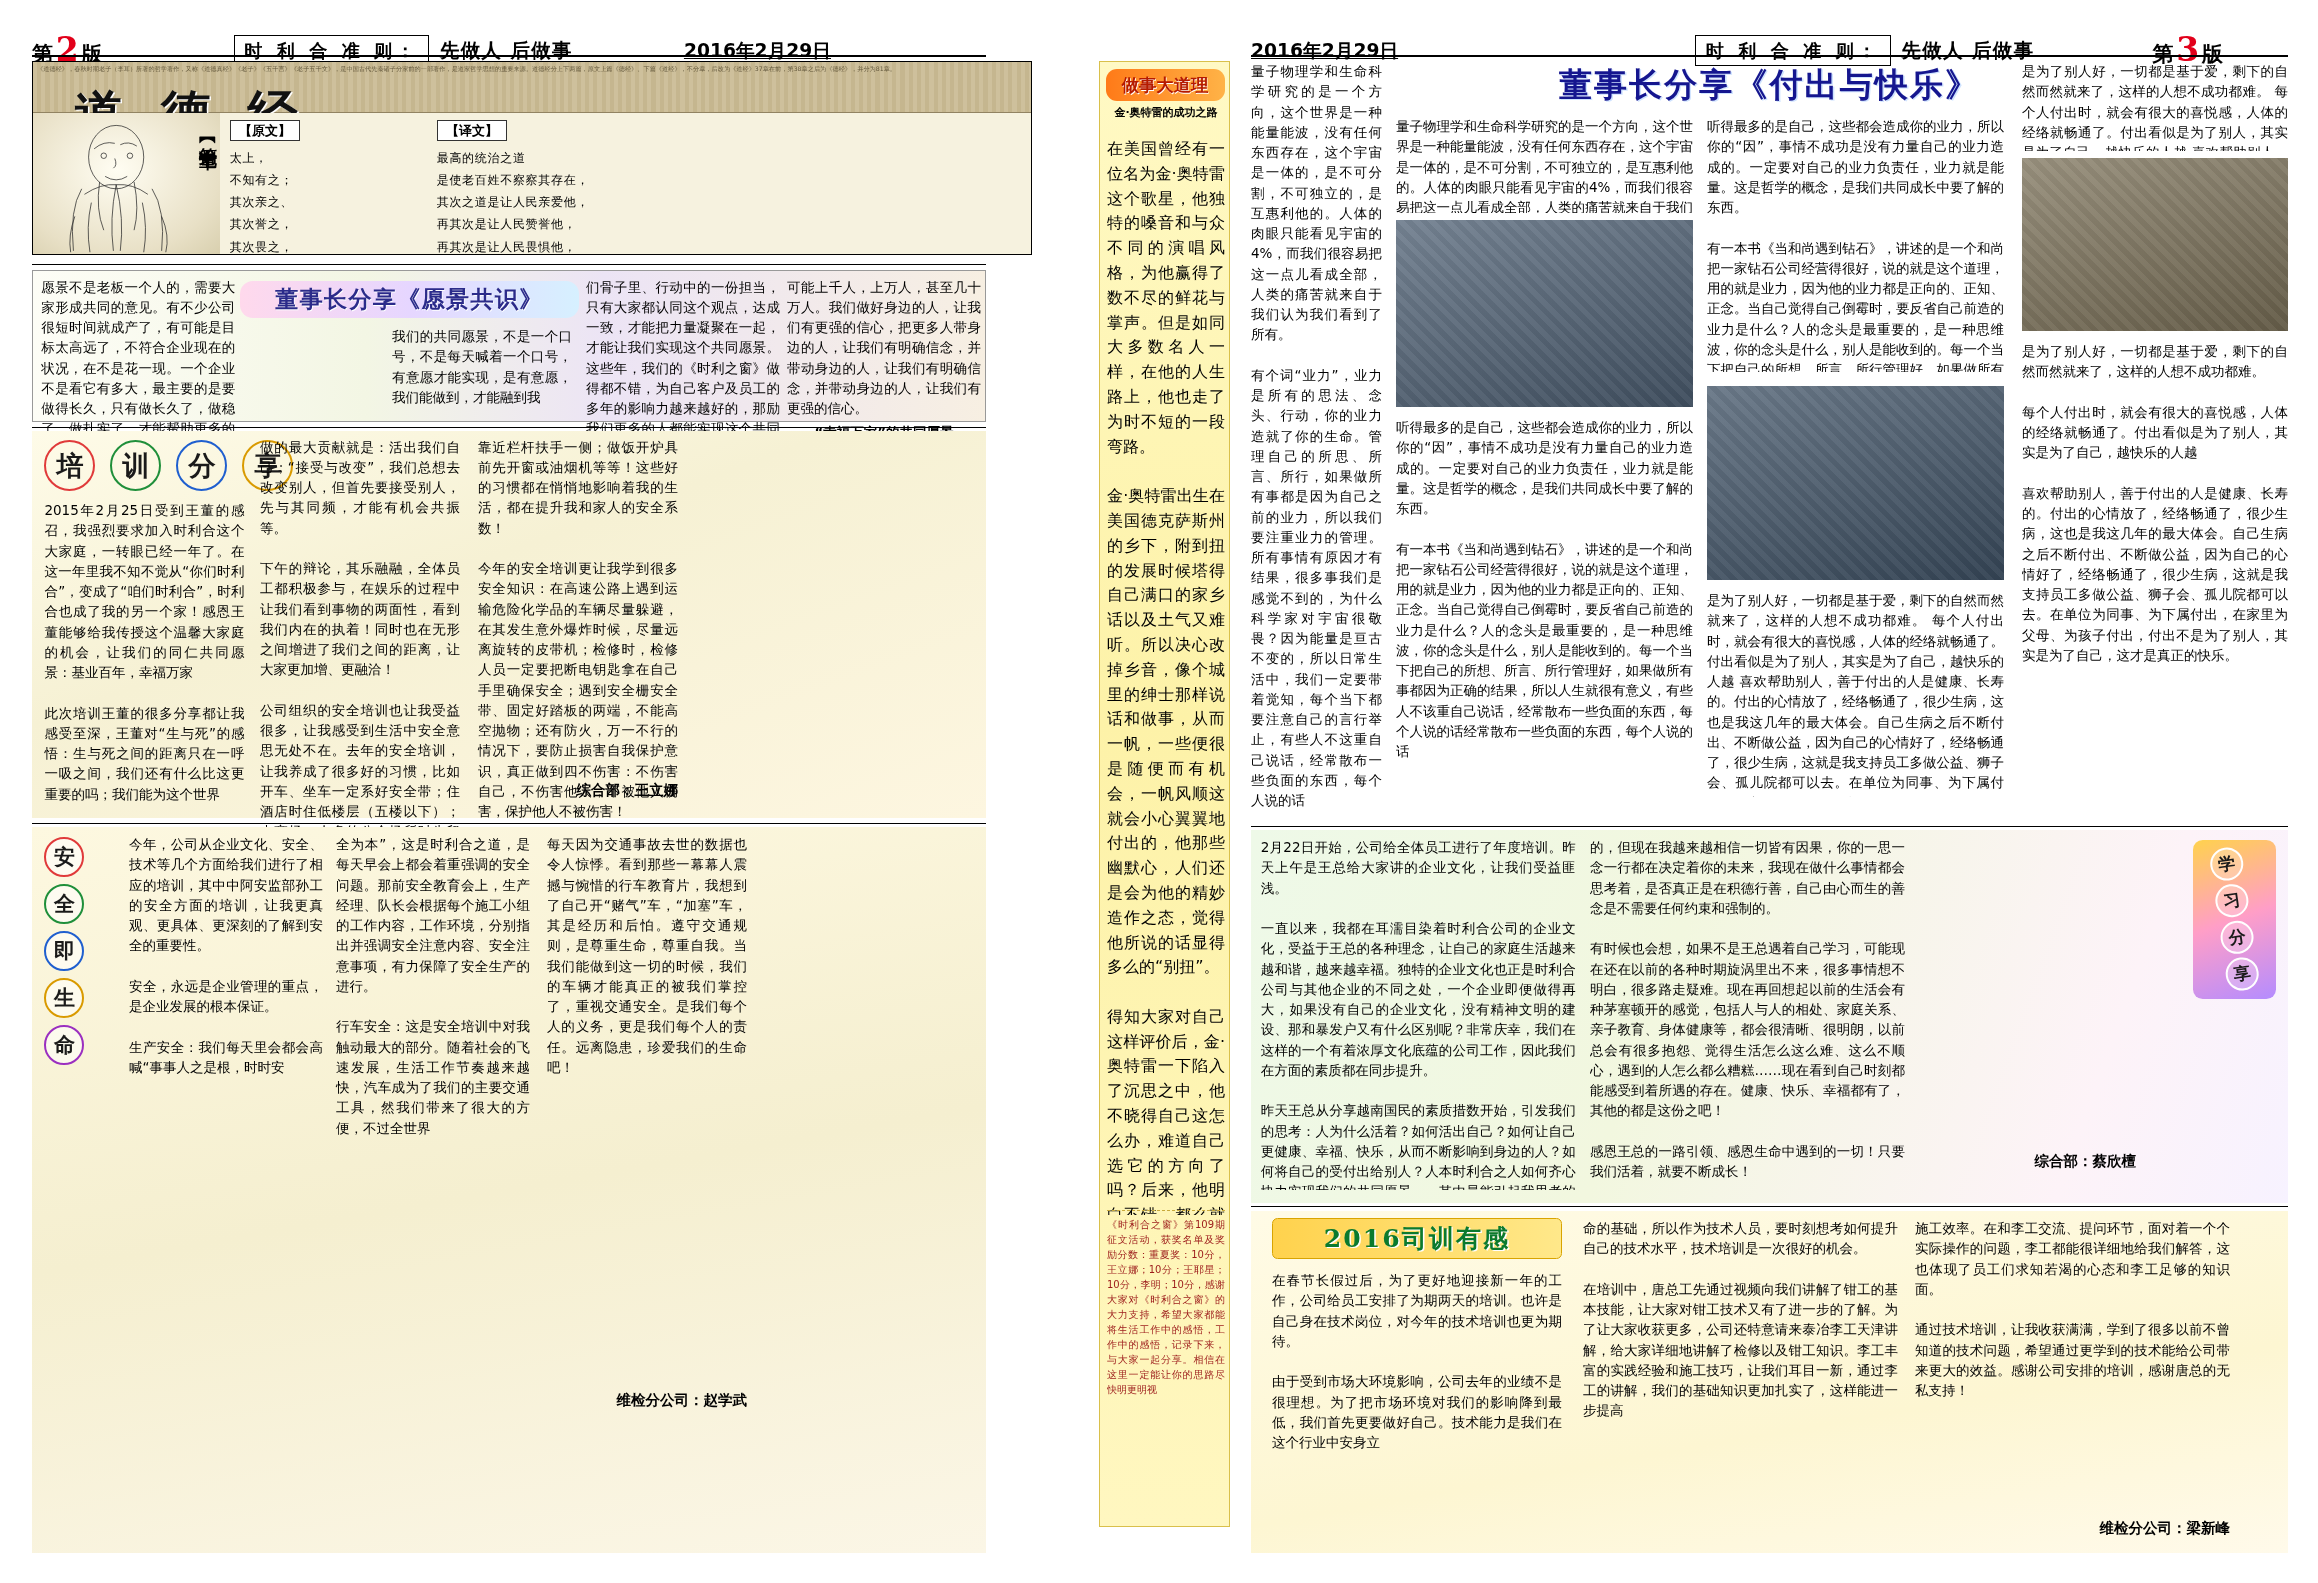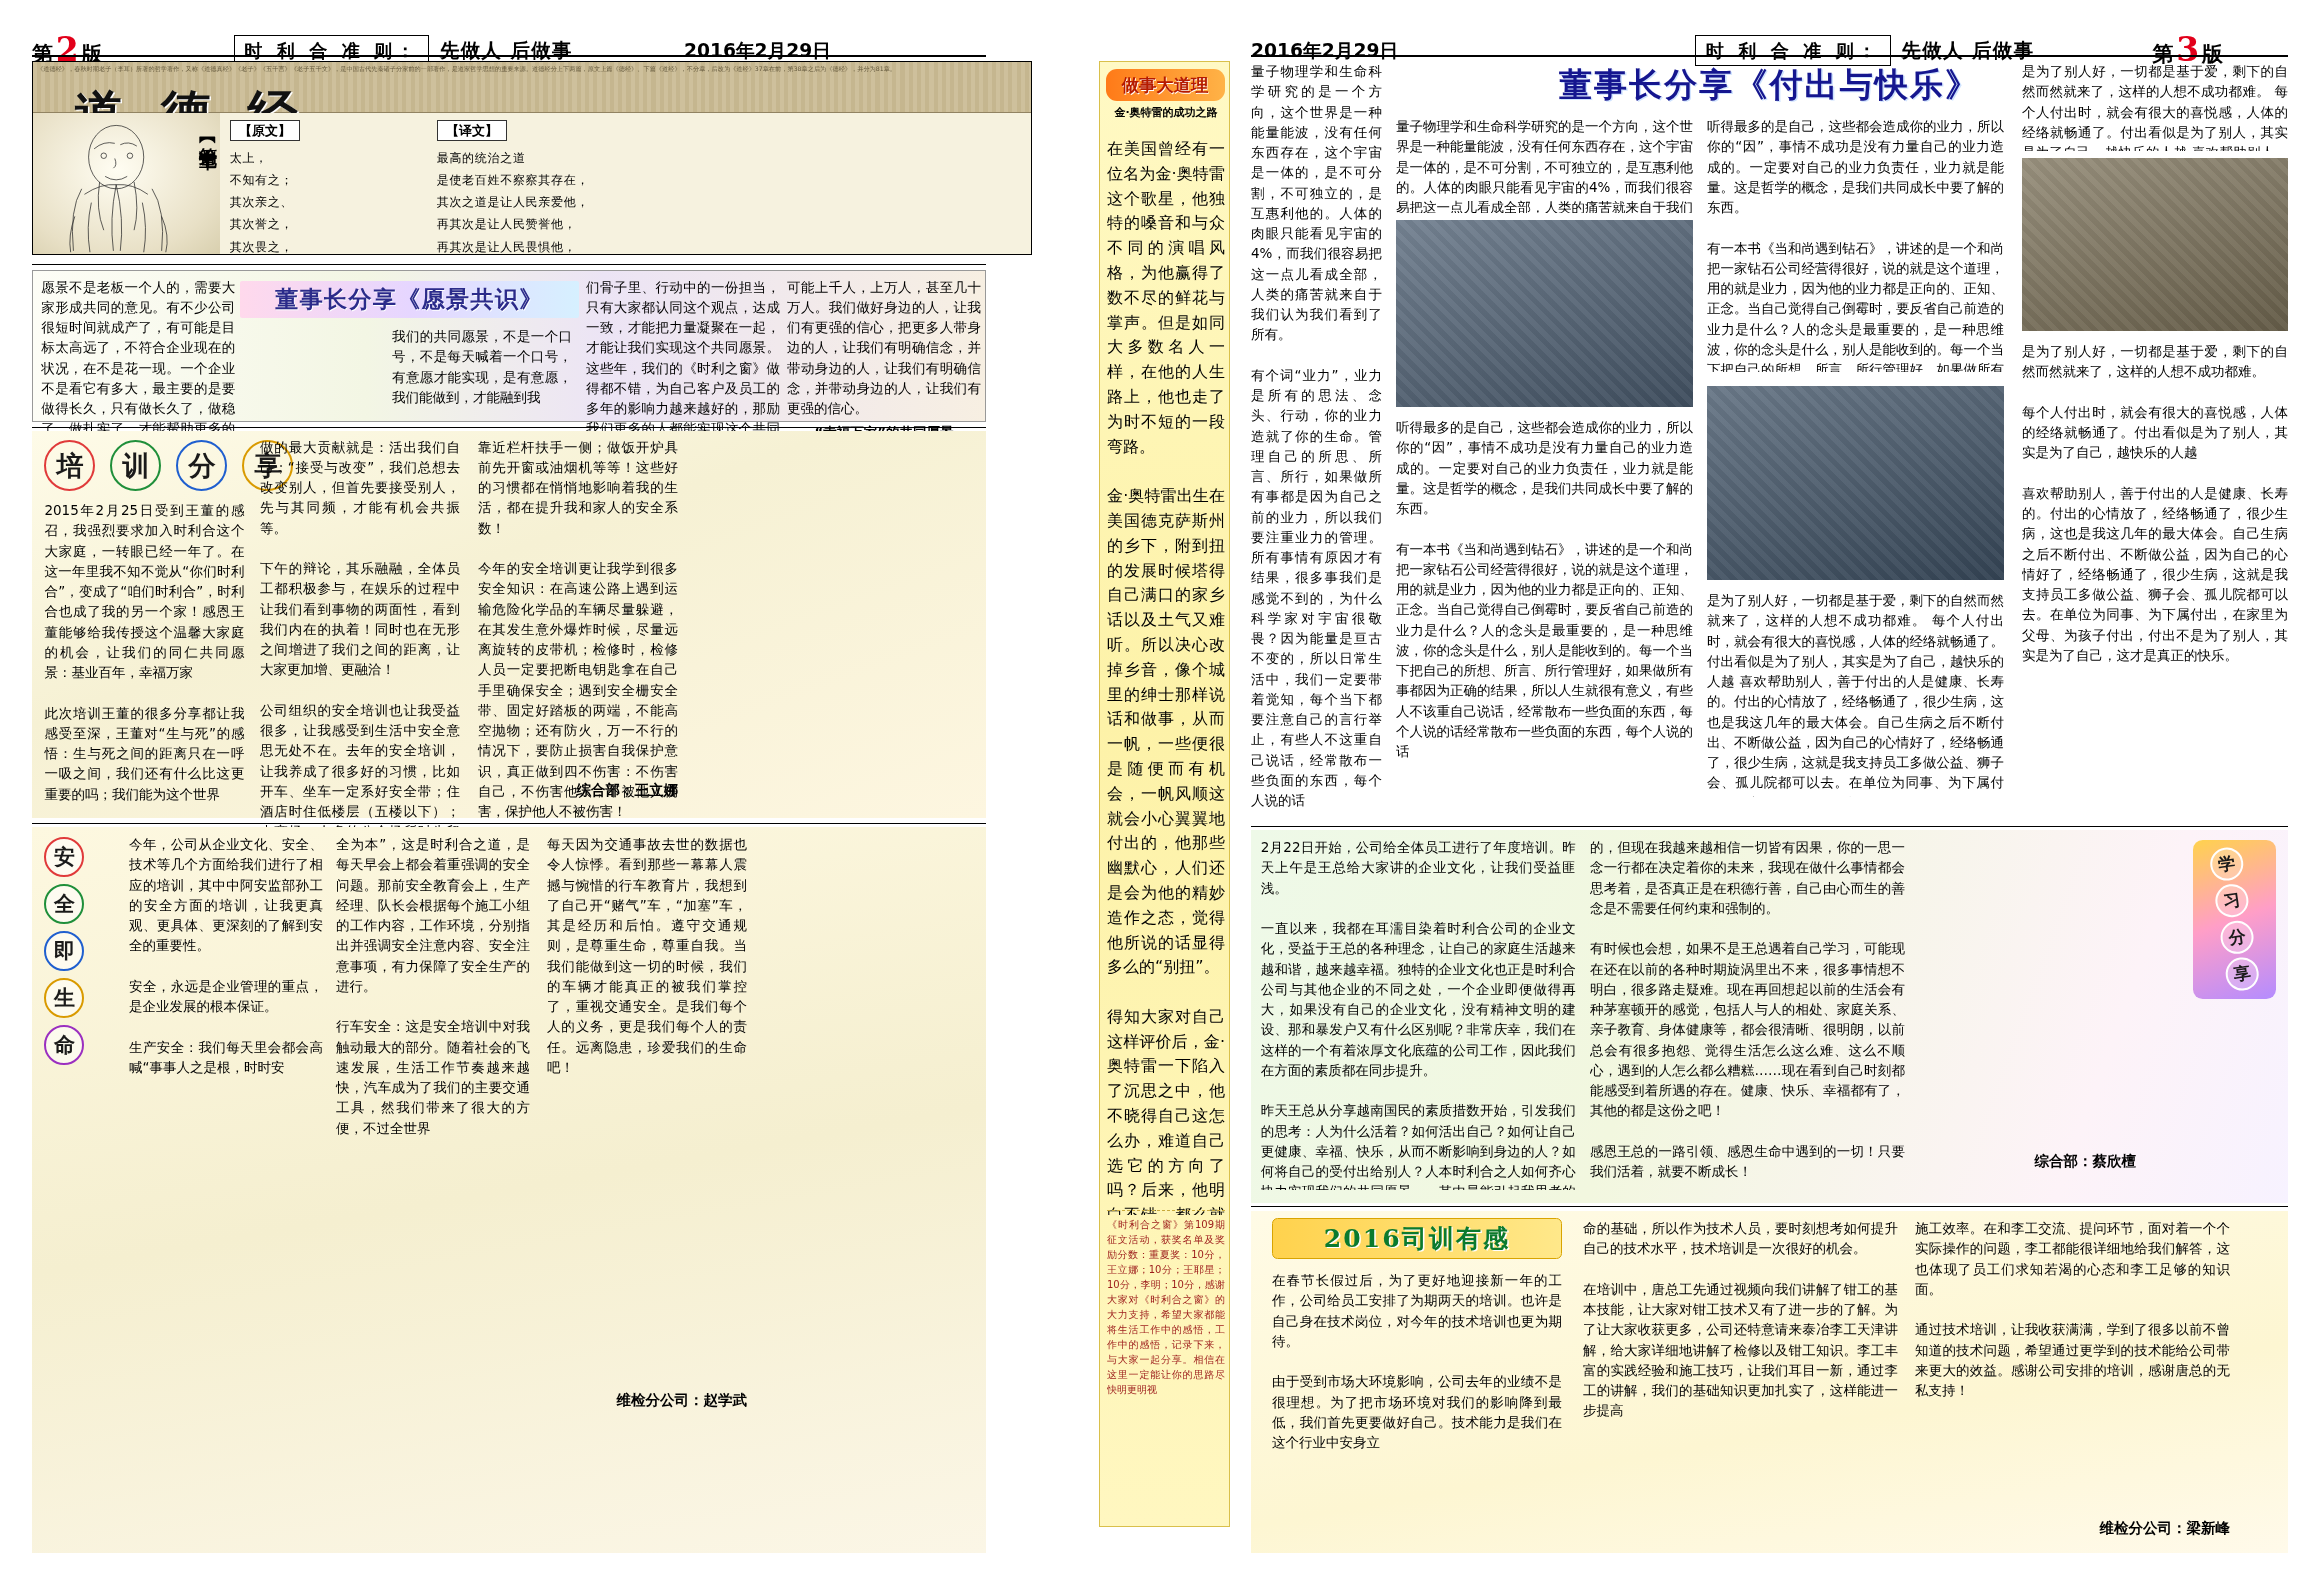--- a/index.html
+++ b/index.html
@@ -34,21 +34,21 @@
   }
   .slogan-box {
     border: 1.4px solid #000;
     padding: 2.8px 9.7px;
     font-size: 18px;
     letter-spacing: 4.1px;
     font-weight: bold;
     text-align: right;
   }
   .slogan-text { font-size: 19.4px; font-weight: bold; letter-spacing: 1.4px; }
-  .date-text { font-size: 18.7px; font-weight: bold; }
+  .date-text { font-size: 18.7px; font-weight: bold; text-decoration: underline; }
 
   
   .col-text {
     font-family: "DejaVu Sans", "Liberation Sans", sans-serif;
     font-size: 13.5px;
     line-height: 1.5;
     text-align: justify;
     color: #000;
     writing-mode: horizontal-tb;
   }
@@ -194,21 +194,21 @@
             <div>再其次是让人民畏惧他，</div>
           </div>
       </div>
     </div>
   </div>
 
   <div style="position:absolute; left:32px; top:264px; width:954px; height:5.5px; border-top:1.4px solid #000;"></div>
   <div style="position:absolute; left:32px; top:270px; width:954px; height:152px; background:linear-gradient(90deg,#fdfdf6 0%,#f3f6e4 35%,#ece4f5 60%,#f7efe2 100%); border:0.7px solid #999;">
     <div style="position:absolute; left:207px; top:9.7px; width:339px; height:37px;
                 background:linear-gradient(90deg,#ffd9ec,#e6d6ff,#d6f0ff);
-                border-radius:2px; display:flex; align-items:center; justify-content:center;">
+                border-radius:13px; display:flex; align-items:center; justify-content:center;">
       <span class="fancy-title" style="font-size:23px; letter-spacing:1.4px; color:#2b2b8a; text-shadow:0.7px 0.7px 0 #fff;">董事长分享《愿景共识》</span>
     </div>
     <div style="position:absolute; left:8.3px; top:5.5px; width:194px;" class="col-text">
       <span>愿景不是老板一个人的，需要大家形成共同的意见。有不少公司很短时间就成产了，有可能是目标太高远了，不符合企业现在的状况，在不是花一现。一个企业不是看它有多大，最主要的是要做得长久，只有做长久了，做稳了、做扎实了，才能帮助更多的员工，才能为企业做贡献，才能让所有和企业有关系的客户、朋友都幸福、快乐。同时我们要做一直在做谋讲、做公益。</span>
       <br><br>
       <span>随着世界经济形式的变化，改变了我们也受很大影响，而对这个转折，通过我们大家的共同努力，2015年我们总体来说还</span>
     </div>
     <div style="position:absolute; left:359px; top:55px; width:180px;" class="col-text">
       <span>我们的共同愿景，不是一个口号，不是每天喊着一个口号，有意愿才能实现，是有意愿，我们能做到，才能融到我</span>
     </div>

